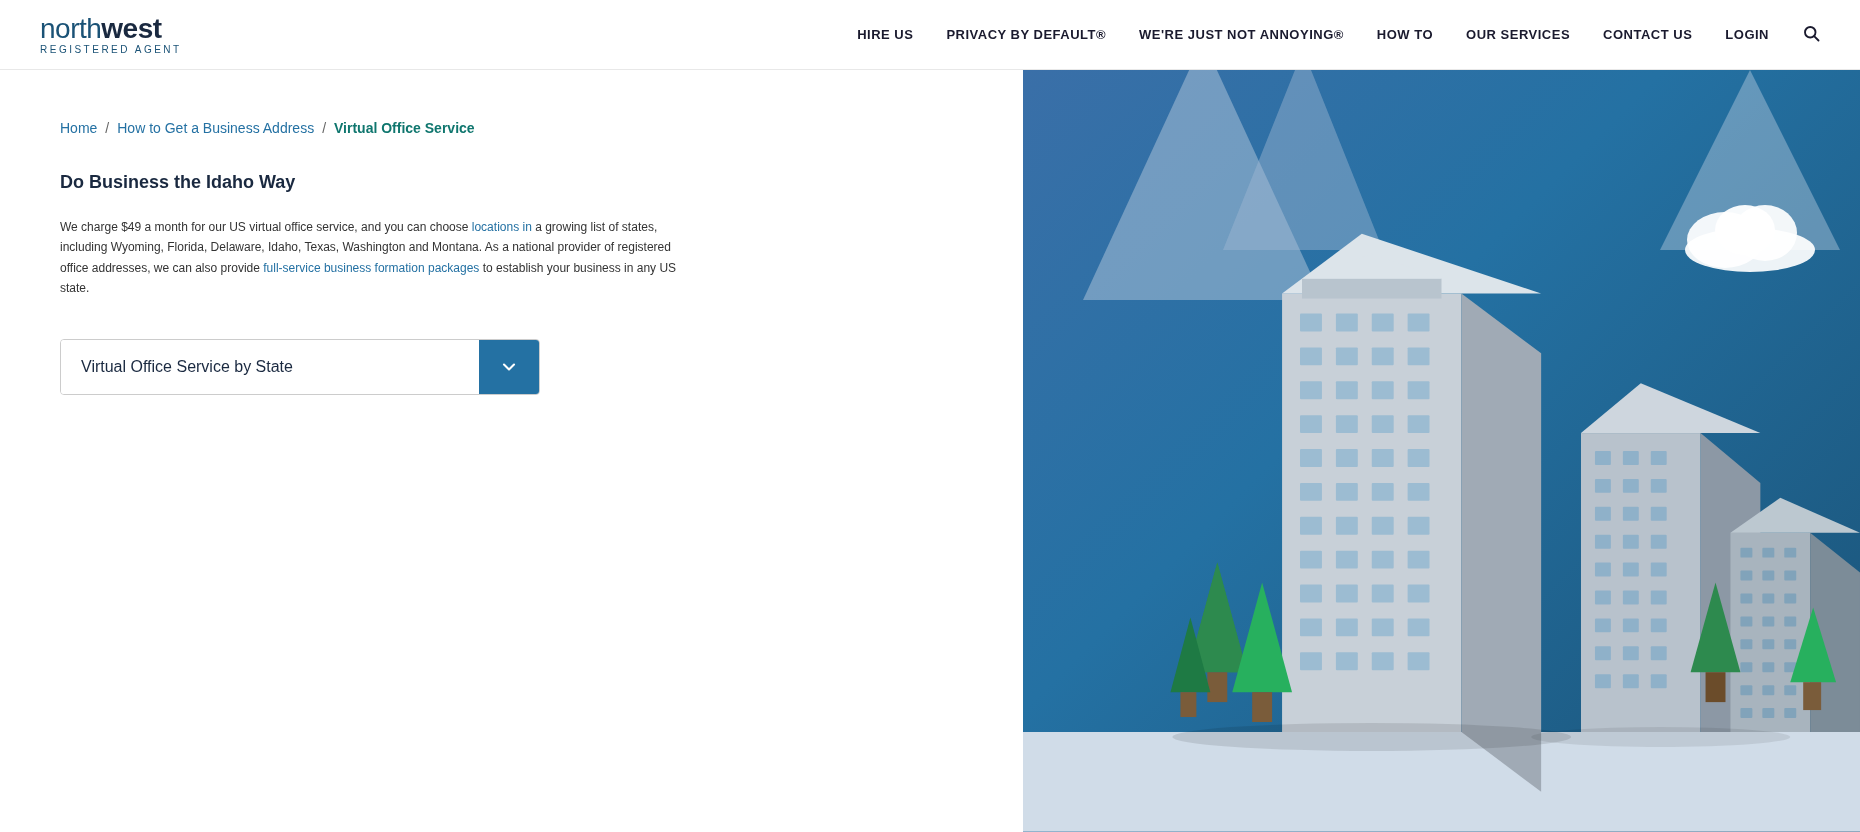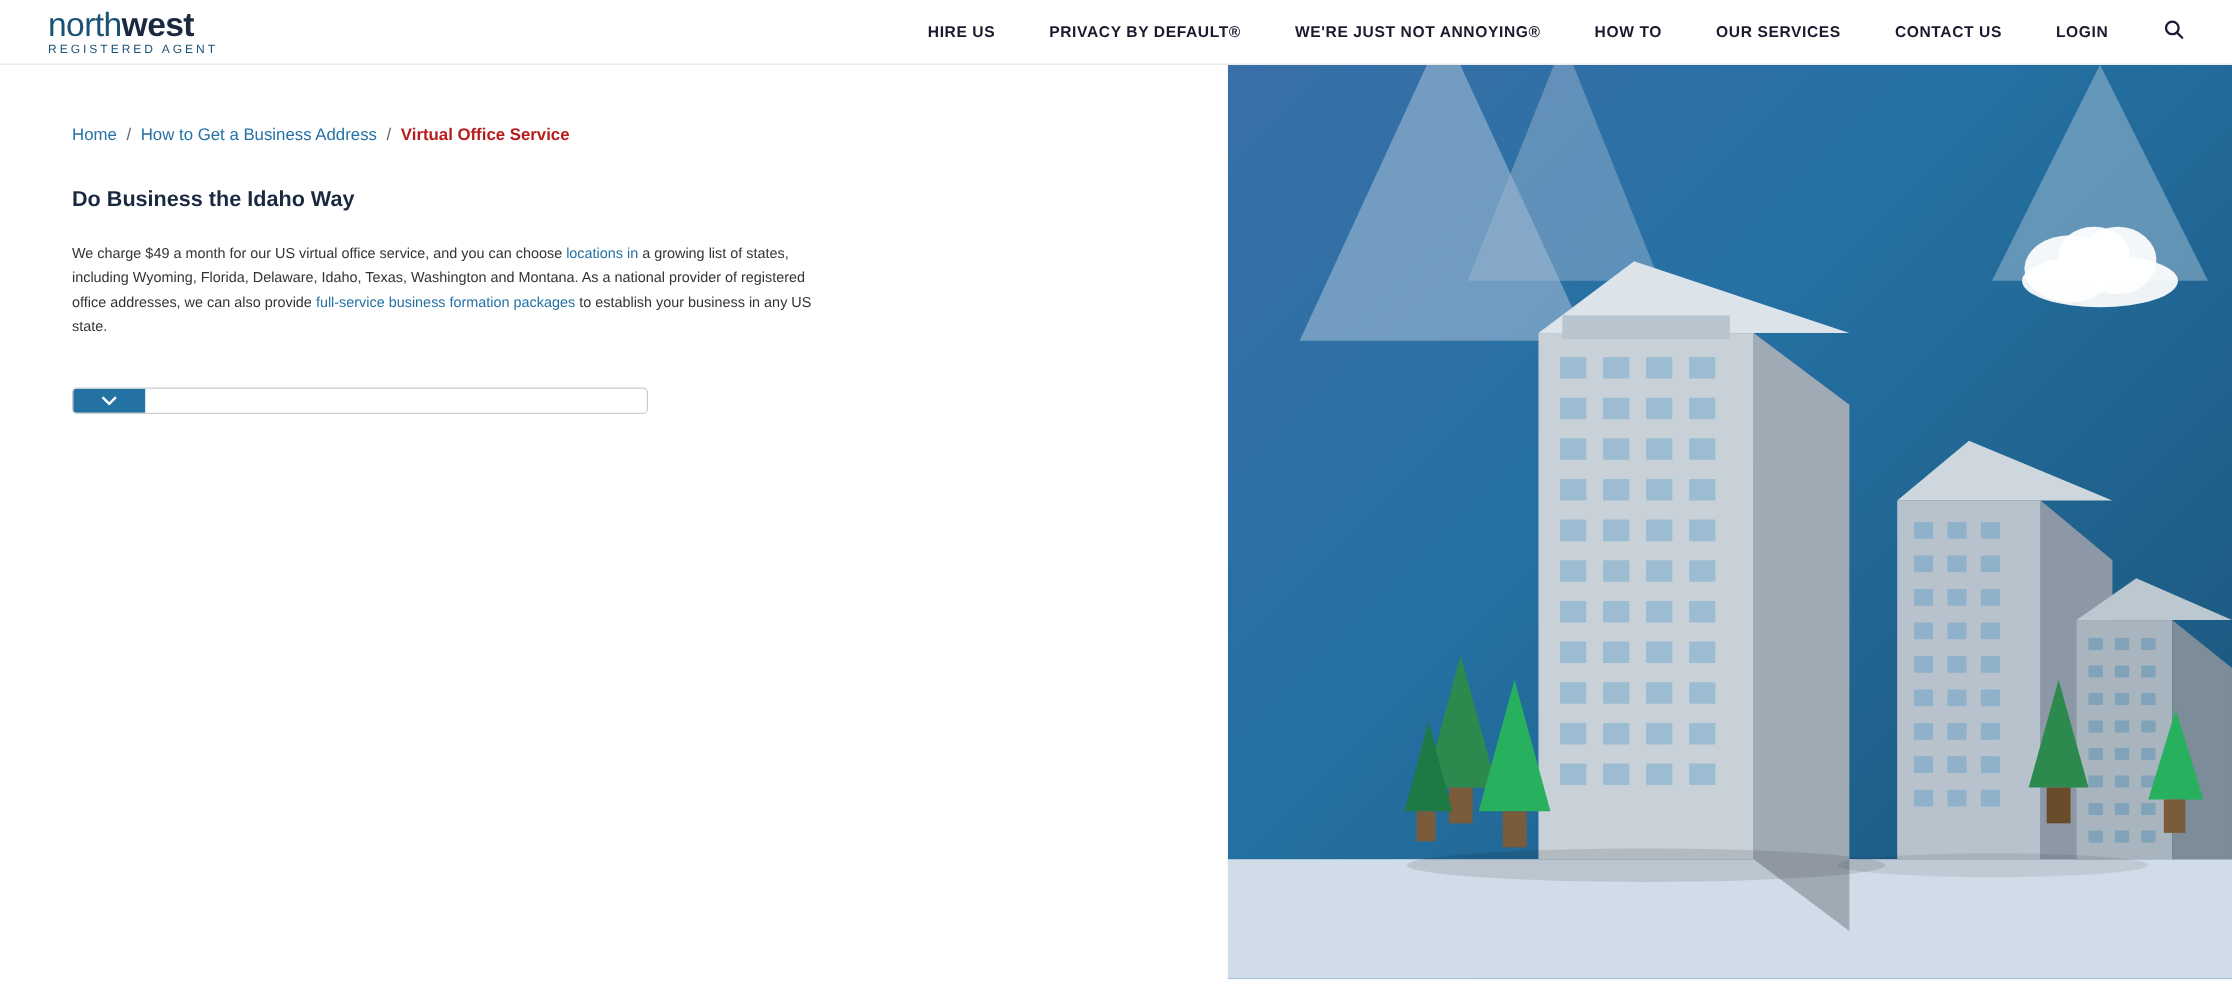--- a/index.html
+++ b/index.html
@@ -4,21 +4,21 @@
   <style>
     * { margin: 0; padding: 0; box-sizing: border-box; }
     body { font-family: -apple-system, BlinkMacSystemFont, 'Segoe UI', Arial, sans-serif; background: #fff; overflow-x: hidden; }
 
     
     header {
       display: flex;
       align-items: center;
       justify-content: space-between;
       padding: 0 40px;
-      height: 54px;
+      height: 70px;
       background: #fff;
       border-bottom: 1px solid #e8e8e8;
       position: relative;
       z-index: 10;
     }
     .logo-wrap {
       display: flex;
       flex-direction: column;
       line-height: 1;
     }
@@ -35,21 +35,21 @@
       font-size: 10px;
       font-weight: 400;
       letter-spacing: 2.5px;
       color: #1a5276;
       text-transform: uppercase;
       margin-top: 2px;
     }
     nav {
       display: flex;
       align-items: center;
-      gap: 45px;
+      gap: 33px;
       text-align: center;
     }
     nav a {
       text-decoration: none;
       font-size: 13px;
       font-weight: 600;
       color: #1a1a2e;
       letter-spacing: 0.5px;
       text-transform: uppercase;
       white-space: nowrap;
@@ -85,21 +85,21 @@
       font-size: 14px;
     }
     .breadcrumb a {
       color: #2471a3;
       text-decoration: none;
     }
     .breadcrumb-sep {
       color: #666;
     }
     .breadcrumb-current {
-      color: #b91c1c;
+      color: #0f766e;
       font-weight: 600;
     }
 
     
     .hero-title {
       font-size: 56px;
       font-weight: 700;
       color: #1a2940;
       line-height: 1.15;
       margin-bottom: 28px;
@@ -270,20 +270,21 @@
     </div>
 
 
     <h2 class="hero-subtitle">Do Business the Idaho Way</h2>
 
     <p class="hero-body">
       <span>We charge $49 a month for our US virtual office service, and you can choose </span><a href="#">locations in</a><span> a growing list of states, including Wyoming, Florida, Delaware, Idaho, Texas, Washington and Montana. As a national provider of registered office addresses, we can also provide </span><a href="#">full-service business formation packages</a><span> to establish your business in any US state.</span>
     </p>
 
     <div class="dropdown-wrap">
+      <div class="dropdown-label">Virtual Office Service by State</div>
       <button class="dropdown-btn">
         <svg viewBox="0 0 24 24">
           <path d="M6 9l6 6 6-6" stroke="#fff" stroke-width="2.5" stroke-linecap="round" stroke-linejoin="round" fill="none"></path>
         </svg>
       </button>
     </div>
 
   </div>
 
   <div class="right-illustration">

